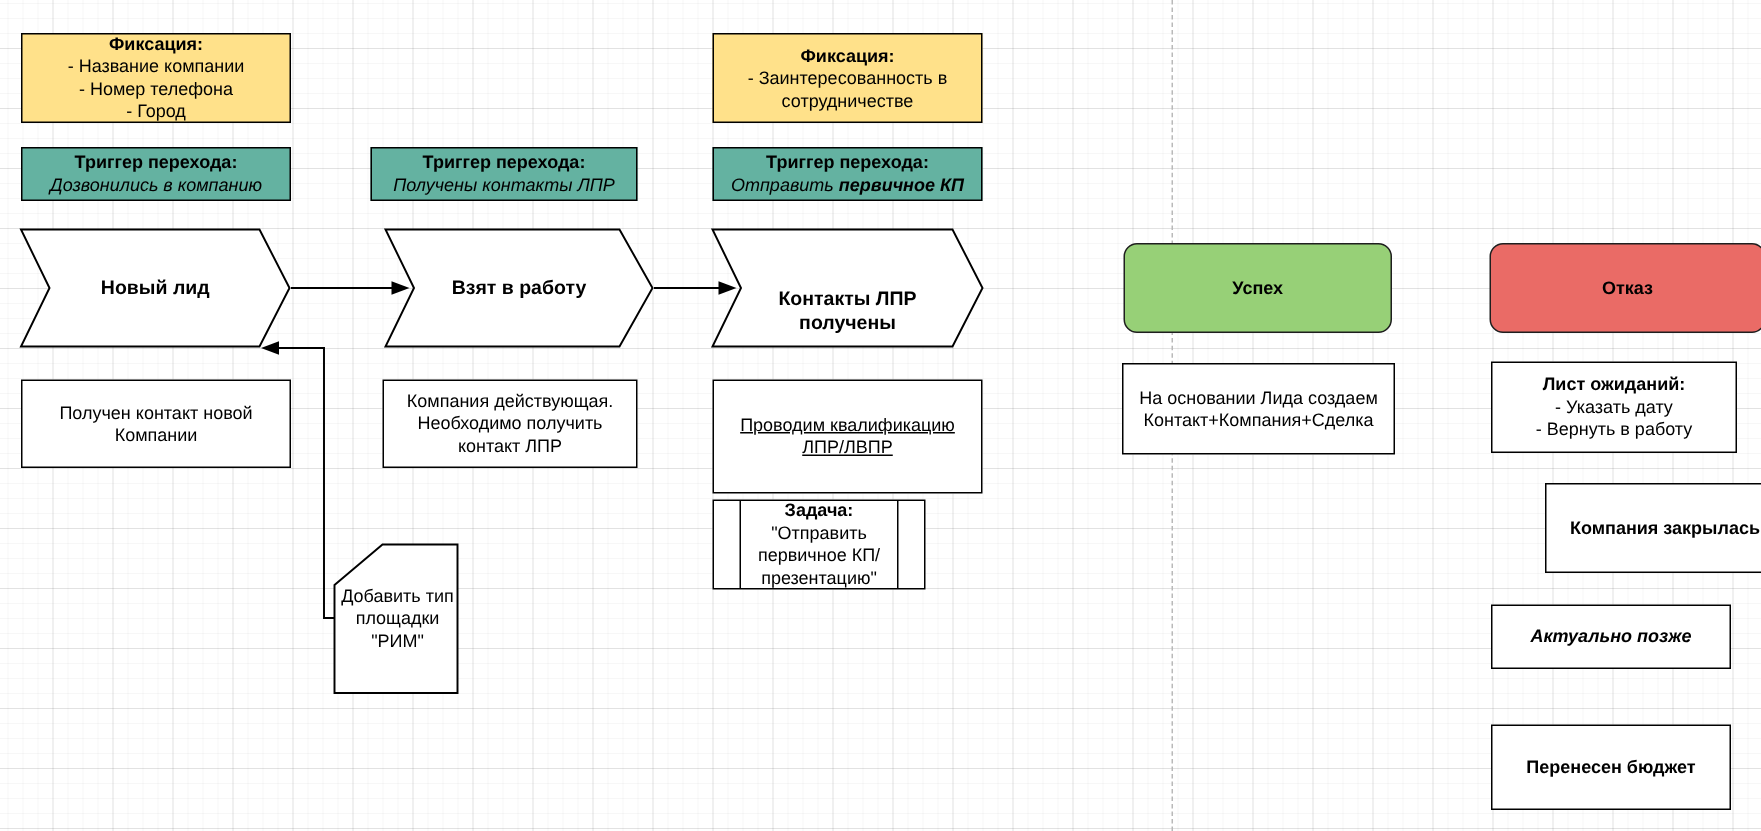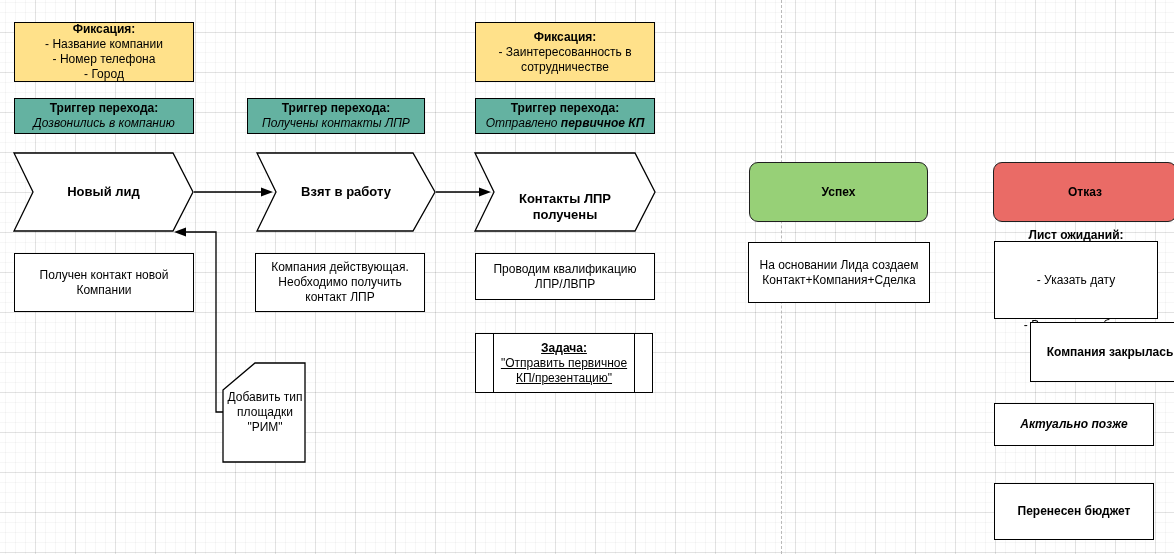--- a/index.html
+++ b/index.html
@@ -99,52 +99,52 @@
   </div>
 
   <div class="node yellow bordered" style="left:475px;top:22px;width:180px;height:60px;">
     <div class="bold">Фиксация:</div>
     <div>- Заинтересованность в сотрудничестве</div>
   </div>
 
   <div class="node teal bordered" style="left:475px;top:98px;width:180px;height:36px;">
     <div class="bold">Триггер перехода:</div>
     <div class="italic">
-      <span>Отправлено </span><b>первичное КП</b>
+      <span>Отправить </span><b>первичное КП</b>
     </div>
   </div>
 
   <div class="stage-label" style="left:475px;top:153px;width:180px;height:78px;">
     <span style="max-width:118px;display:inline-block;margin-top:29px;">Контакты ЛПР получены</span>
   </div>
 
-  <div class="node bordered" style="left:475px;top:253px;width:180px;height:47px;">
+  <div class="node bordered" style="left:475px;top:253px;width:180px;height:76px;text-decoration:underline;">
     <div>Проводим квалификацию ЛПР/ЛВПР</div>
   </div>
 
-  <div class="node bordered" style="left:475px;top:333px;width:178px;height:60px;padding:2px 22px;text-decoration:underline;">
+  <div class="node bordered" style="left:475px;top:333px;width:142px;height:60px;padding:2px 22px;">
     <span class="side-bar" style="left:17px;"></span>
     <span class="side-bar" style="right:17px;"></span>
     <div class="bold">Задача:</div>
     <div>"Отправить первичное КП/презентацию"</div>
   </div>
 
   <div class="node green" style="left:749px;top:162px;width:179px;height:60px;">
     <div class="bold">Успех</div>
   </div>
 
   <div class="node bordered" style="left:748px;top:242px;width:182px;height:61px;">
     <div>На основании Лида создаем Контакт+Компания+Сделка</div>
   </div>
 
   <div class="node red" style="left:993px;top:162px;width:184px;height:60px;text-align:right;">
     <div class="bold">Отказ</div>
   </div>
 
-  <div class="node bordered" style="left:994px;top:241px;width:164px;height:78px;gap:30px;">
+  <div class="node bordered" style="left:994px;top:241px;width:164px;height:61px;">
     <div class="bold">Лист ожиданий:</div>
     <div>- Указать дату</div>
     <div>- Вернуть в работу</div>
   </div>
 
   <div class="node bordered bold" style="left:1030px;top:322px;width:160px;height:60px;">
     <div>Компания закрылась</div>
   </div>
 
   <div class="node bordered bold" style="left:994px;top:403px;width:160px;height:43px;font-style:italic;">

